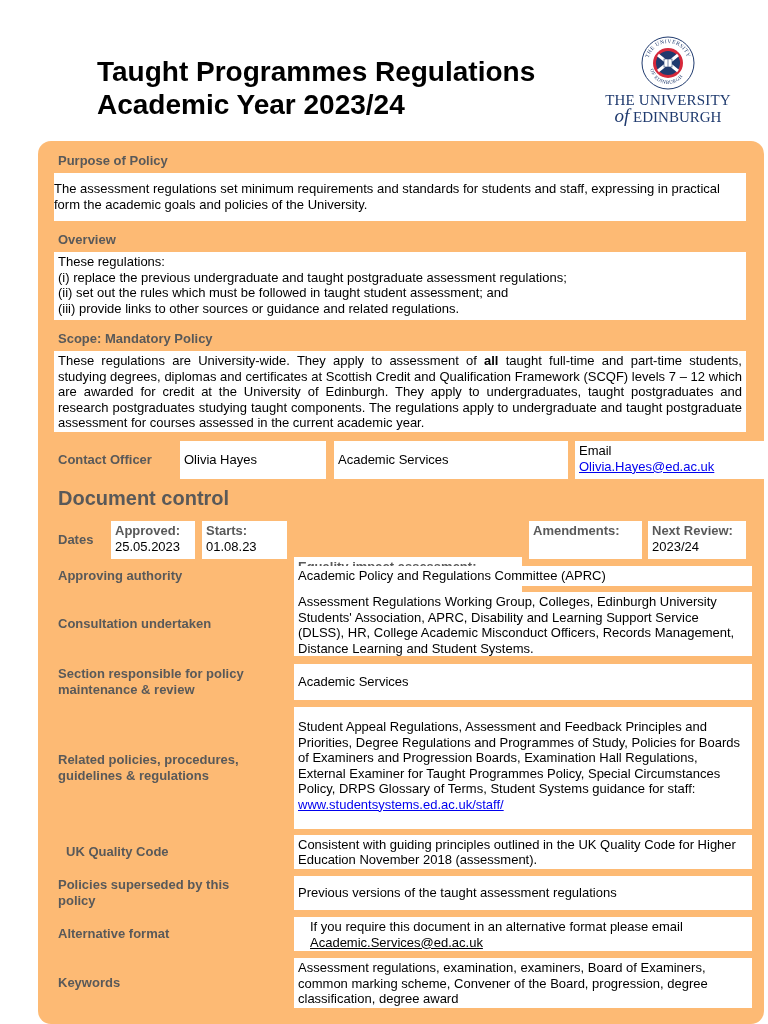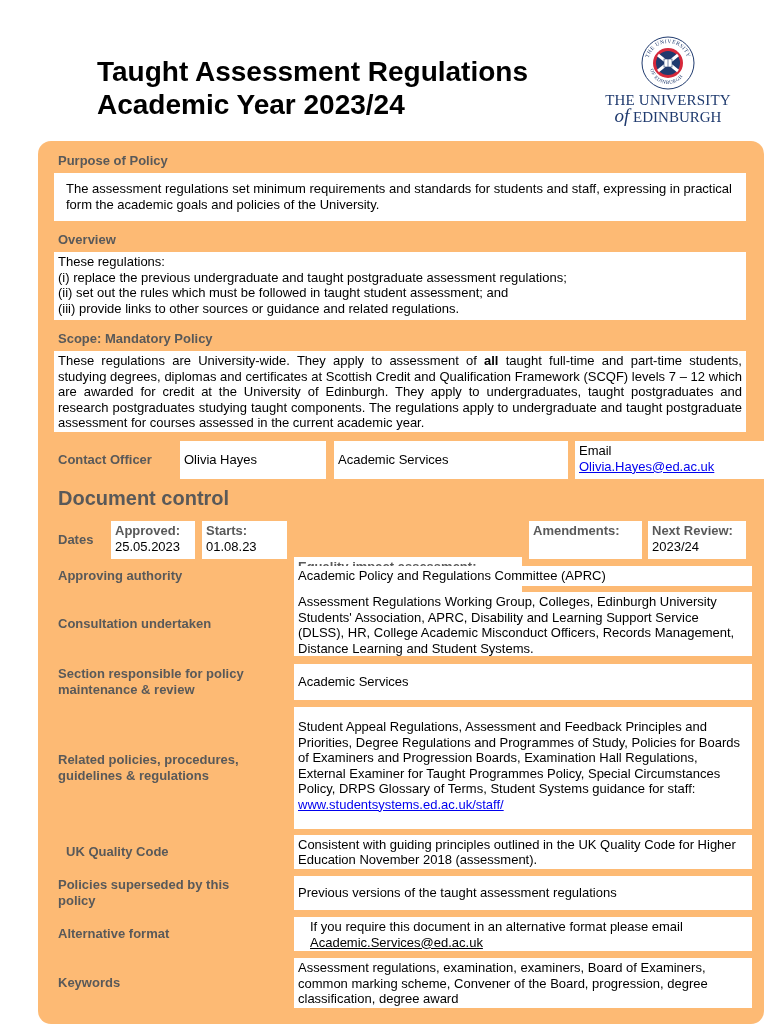--- a/index.html
+++ b/index.html
@@ -49,21 +49,21 @@
     position: absolute; font-weight: bold; font-size: 20px; color: #595959;
   }
   a.link { color: #0000ee; text-decoration: underline; }
   a.link-dark { color: #000; text-decoration: underline; }
   .vc { display: flex; align-items: center; }
 </style>
 </head>
 <body>
 
 <div class="title">
-  <div>Taught Assessment Regulations</div>
+  <div>Taught Programmes Regulations</div>
   <div>Academic Year 2023/24</div>
 </div>
 
 <div class="logo">
   <svg width="54" height="54" viewBox="0 0 54 54">
     <circle cx="27" cy="27" r="26" fill="#ffffff" stroke="#1f3a6e" stroke-width="1"></circle>
     <path id="arcTop" d="M 7 27 A 20 20 0 0 1 47 27" fill="none"></path>
     <text font-size="5.5" fill="#1f3a6e" font-family="Liberation Serif, serif" letter-spacing="0.5">
       <textPath href="#arcTop" startOffset="8%">THE UNIVERSITY</textPath>
     </text>
@@ -77,21 +77,21 @@
     <rect x="23" y="23" width="8" height="8" fill="#ffffff" stroke="#1f3a6e" stroke-width="0.6"></rect>
     <line x1="27" y1="23" x2="27" y2="31" stroke="#1f3a6e" stroke-width="0.6"></line>
   </svg>
   <div class="uni1">THE UNIVERSITY</div>
   <div class="uni2"><i>of</i> <span>EDINBURGH</span></div>
 </div>
 
 <div class="panel">
 
   <div class="lbl" style="left:20px; top:12px;">Purpose of Policy</div>
-  <div class="box" style="left:16px; top:32px; width:692px; height:48px; padding:8px 4px 0 12px;">The assessment regulations set minimum requirements and standards for students and staff, expressing in practical form the academic goals and policies of the University.</div>
+  <div class="box" style="left:16px; top:32px; width:692px; height:48px; padding:8px 4px 0 0;">The assessment regulations set minimum requirements and standards for students and staff, expressing in practical form the academic goals and policies of the University.</div>
 
   <div class="lbl" style="left:20px; top:91px;">Overview</div>
   <div class="box" style="left:16px; top:111px; width:692px; height:68px;">
     <div>These regulations:</div>
     <div>(i) replace the previous undergraduate and taught postgraduate assessment regulations;</div>
     <div>(ii) set out the rules which must be followed in taught student assessment; and</div>
     <div>(iii) provide links to other sources or guidance and related regulations.</div>
   </div>
 
   <div class="lbl" style="left:20px; top:190px;">Scope: Mandatory Policy</div>

